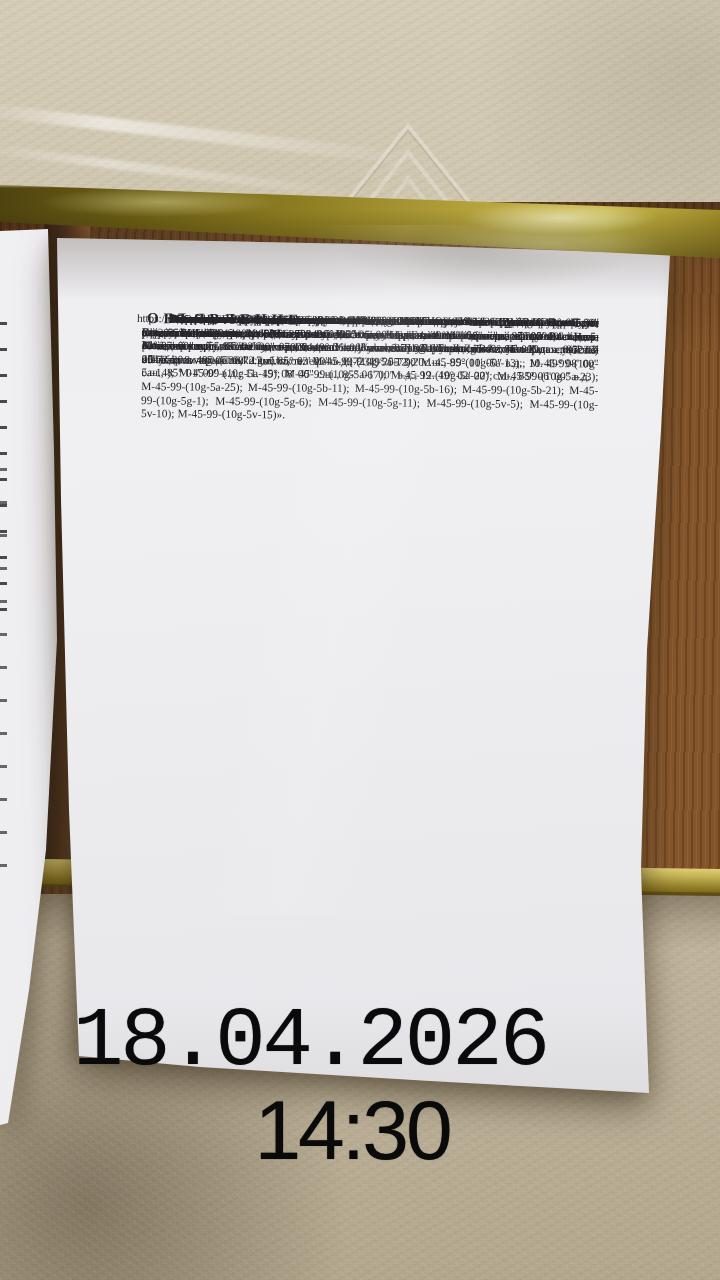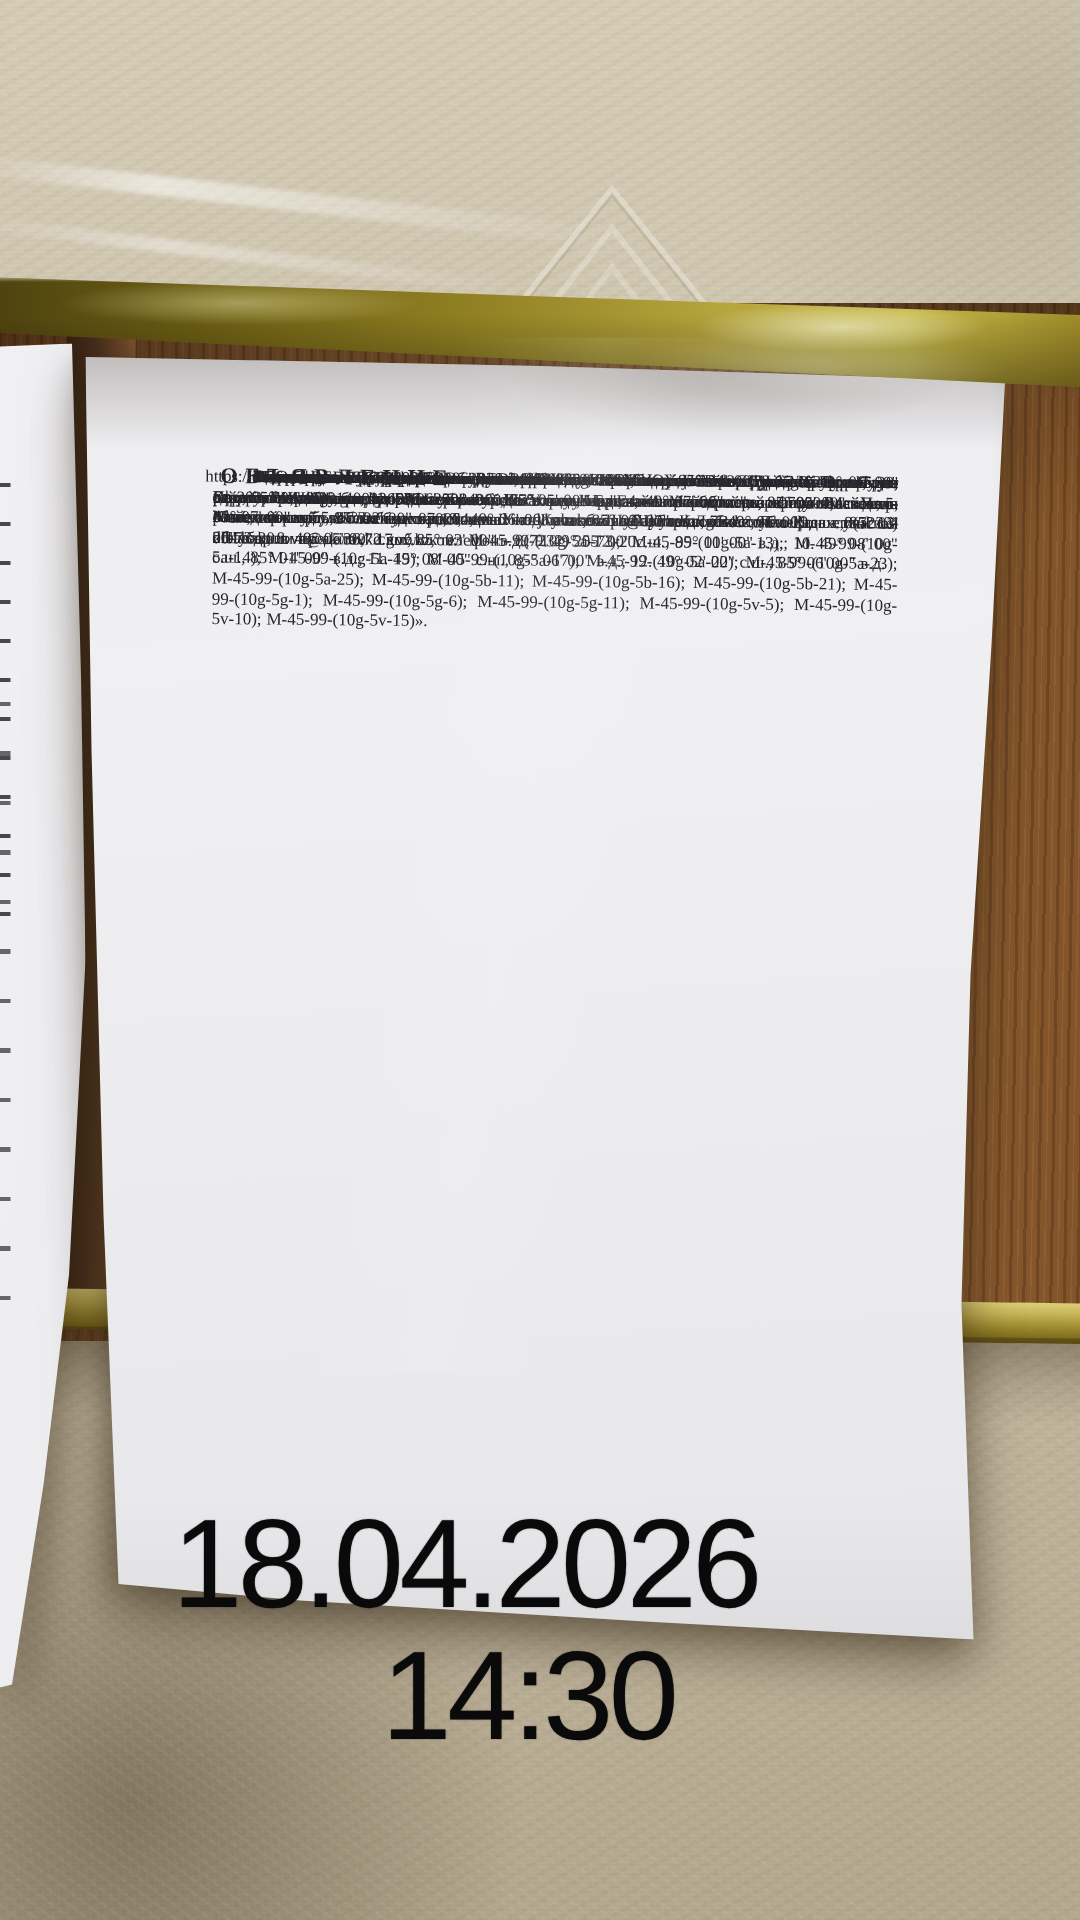--- a/index.html
+++ b/index.html
@@ -83,21 +83,21 @@
       background:linear-gradient(90deg, rgba(255,255,255,0) 0%, rgba(255,255,255,0.38) 35%, rgba(255,255,255,0) 100%);}
   .g3{left:420px;top:222px;width:250px;height:44px;transform:rotate(2deg);filter:blur(4px);
       background:radial-gradient(closest-side, rgba(255,255,255,0.30), rgba(255,255,255,0));}
   .sheen{left:55px;top:225px;width:625px;height:690px;
       background:linear-gradient(100deg, rgba(255,255,255,0) 34%, rgba(255,255,255,0.09) 47%, rgba(255,255,255,0.02) 56%, rgba(255,255,255,0) 66%);}
 
   
   .timestamp{left:0;top:0;width:720px;height:1280px;pointer-events:none;
       font-family:"Liberation Sans",sans-serif;color:#0a0a0a;}
   .ts-date{left:0;top:1000px;width:620px;text-align:center;font-size:84px;line-height:1;
-      letter-spacing:-3px;text-shadow:0 0 1px rgba(0,0,0,0.5);}
+      letter-spacing:-3px;text-shadow:0 0 1px rgba(0,0,0,0.5);font-family:Liberation Mono, monospace;}
   .ts-time{left:-8px;top:1088px;width:720px;text-align:center;font-size:84px;line-height:1;
       letter-spacing:-3px;text-shadow:0 0 1px rgba(0,0,0,0.5);}
 </style>
 </head>
 <body>
 
 <div id="stage">
 
   <div class="wall"></div>
   <div class="wall-texture"></div>

